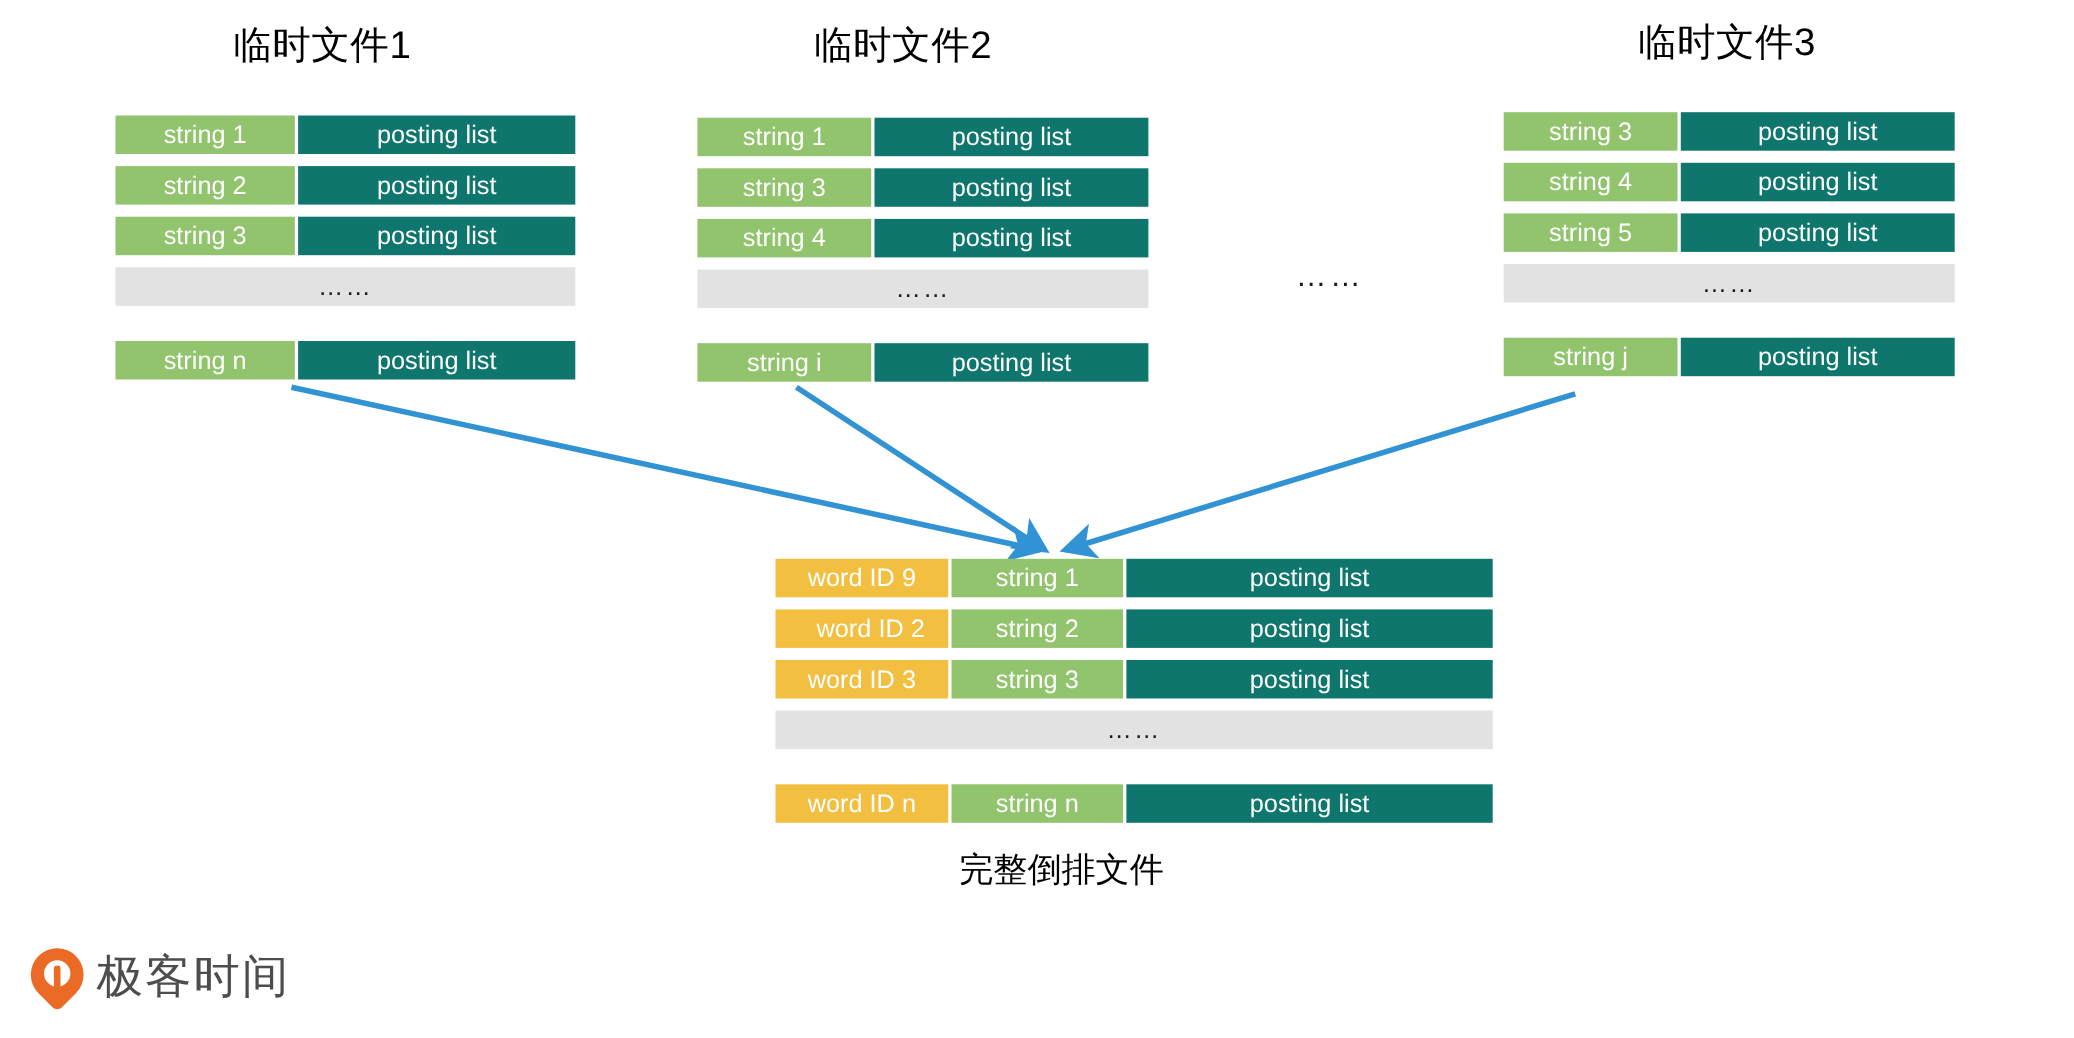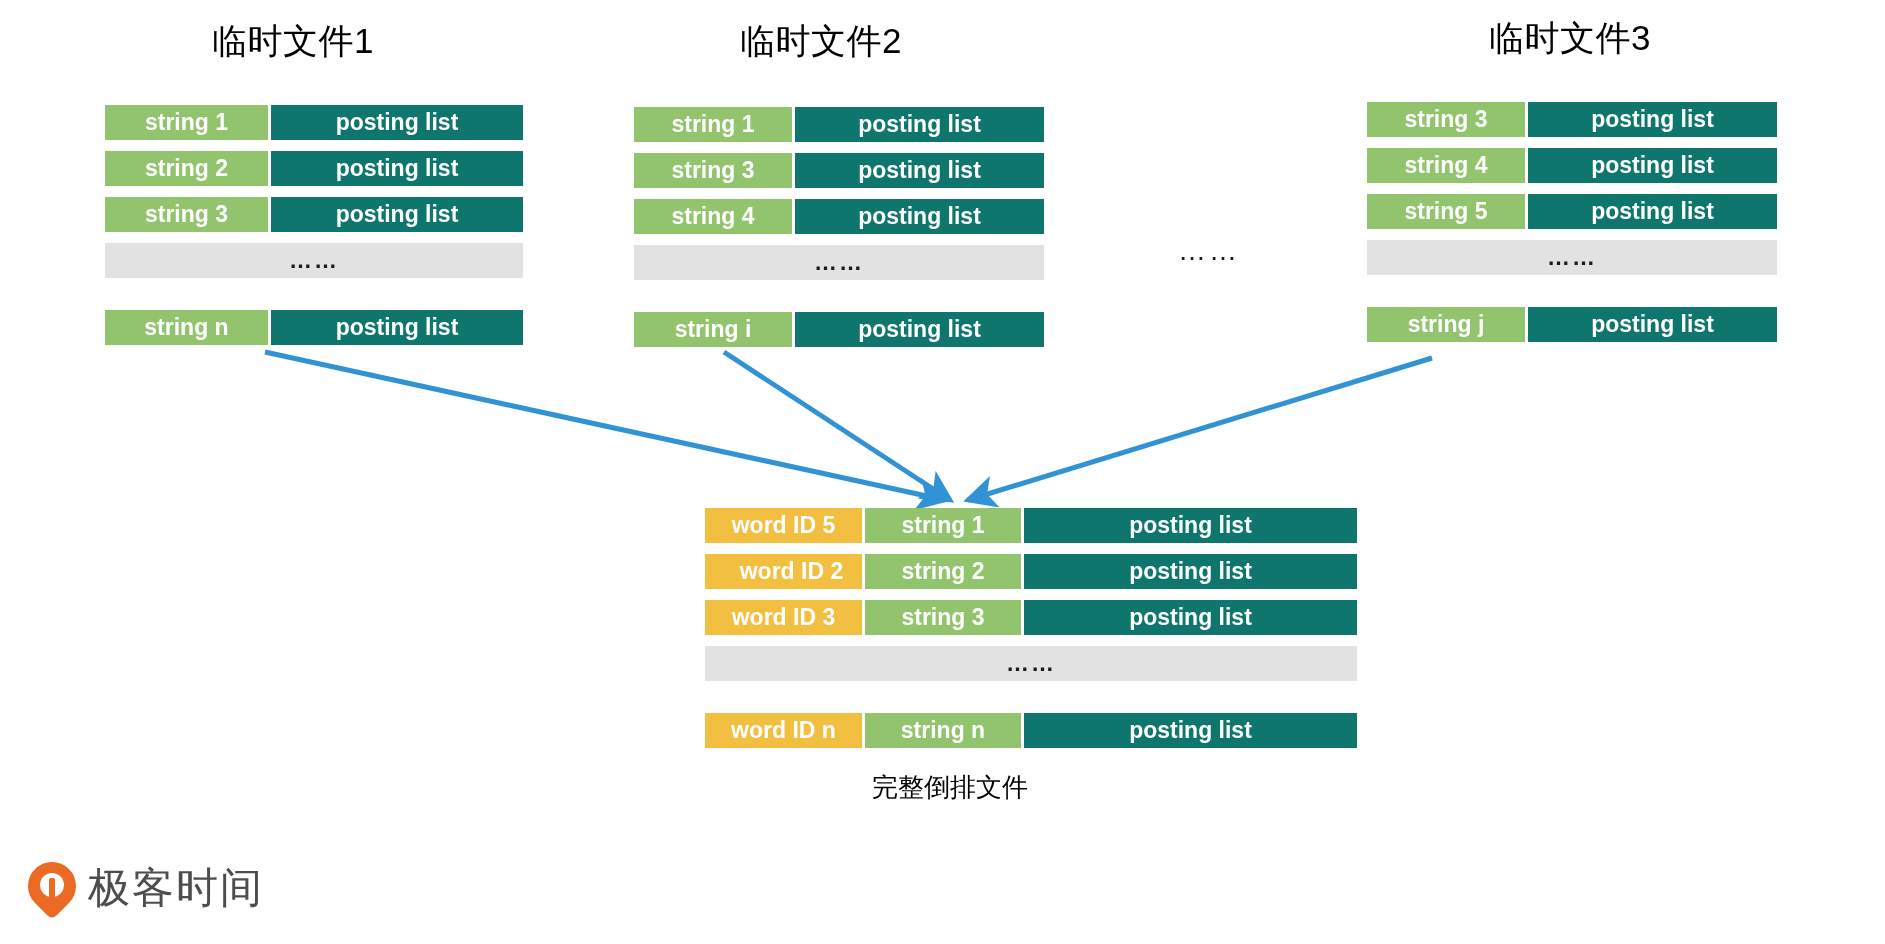--- a/index.html
+++ b/index.html
@@ -50,21 +50,21 @@
     height: 43px;
   }
   .row:last-child { margin-bottom: 0; margin-top: 24px; }
 
   .cell {
     display: flex;
     align-items: center;
     justify-content: center;
     color: #ffffff;
     font-size: 23px;
-    font-weight: 700;
+    font-weight: 400;
     box-sizing: border-box;
     height: 35px;
   }
   .cell.key   { background: #92c46d; }
   .cell.post  { background: #0f766e; }
   .cell.wid   { background: #f2bf41; }
   .cell.dots  {
     background: #e2e2e2;
     color: #1a1a1a;
     font-size: 23px;
@@ -78,21 +78,21 @@
     position: absolute;
     font-size: 28px;
     color: #1a1a1a;
     letter-spacing: 3px;
     white-space: nowrap;
   }
 
   
   .merged-caption {
     position: absolute;
-    font-size: 26px;
+    font-size: 31px;
     color: #000000;
     white-space: nowrap;
   }
 
   
   .logo {
     position: absolute;
     left: 28px;
     top: 862px;
     display: flex;
@@ -225,21 +225,21 @@
       <div class="cell dots" style="width:410px;">……</div>
     </div>
     <div class="row">
       <div class="cell key gap-left" style="width:158px;">string j</div>
       <div class="cell post" style="width:249px;">posting list</div>
     </div>
   </div>
 
   <div class="table" style="left:705px; top:508px;">
     <div class="row">
-      <div class="cell wid gap-left" style="width:157px;">word ID 5</div>
+      <div class="cell wid gap-left" style="width:157px;">word ID 9</div>
       <div class="cell key gap-left" style="width:156px;">string 1</div>
       <div class="cell post" style="width:333px;">posting list</div>
     </div>
     <div class="row">
       <div class="cell wid gap-left" style="width:157px;padding-left:16px;">word ID 2</div>
       <div class="cell key gap-left" style="width:156px;">string 2</div>
       <div class="cell post" style="width:333px;">posting list</div>
     </div>
     <div class="row">
       <div class="cell wid gap-left" style="width:157px;">word ID 3</div>

